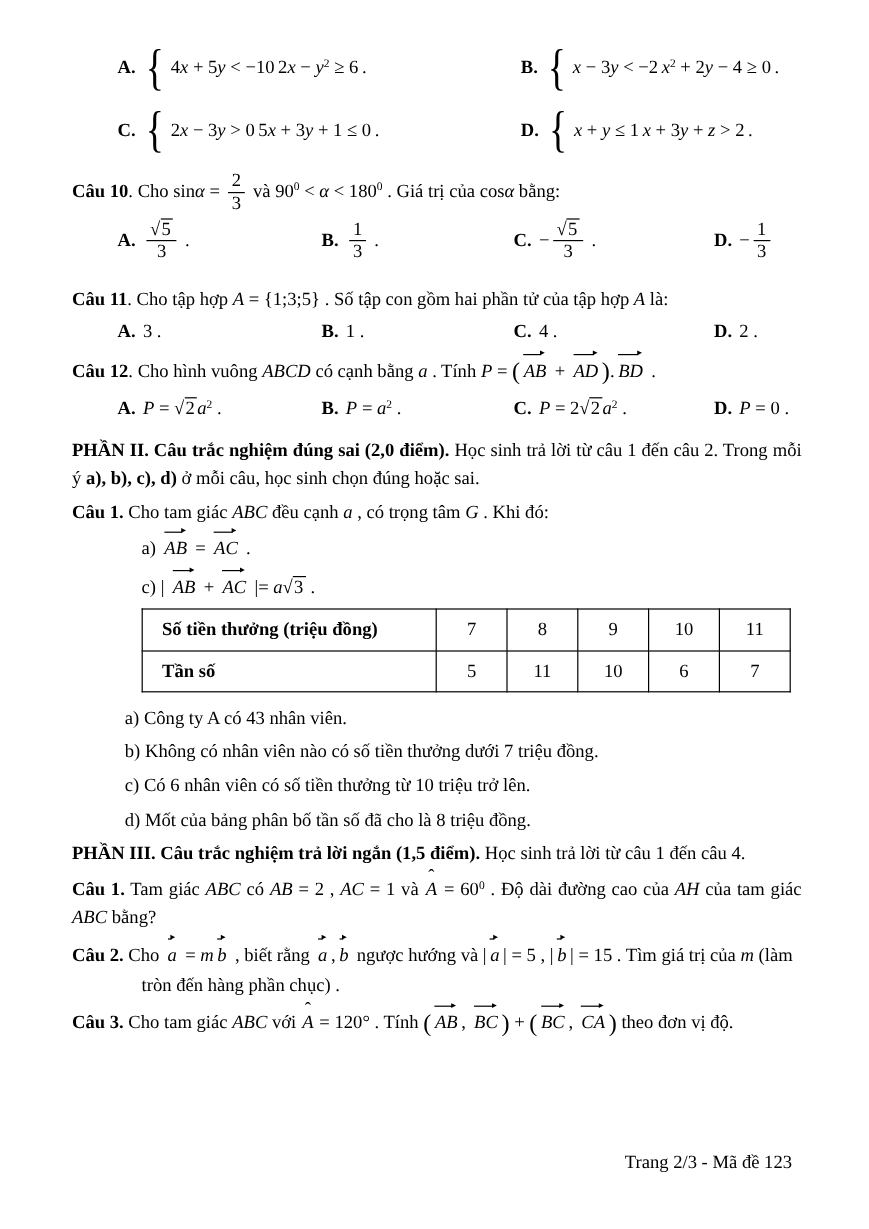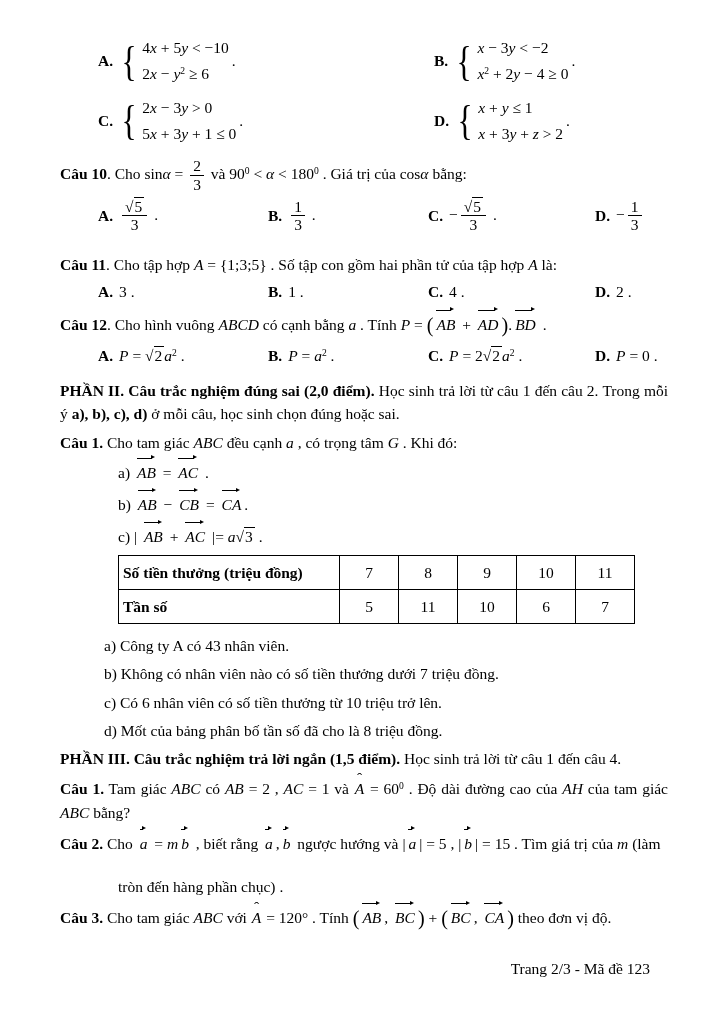--- a/index.html
+++ b/index.html
@@ -32,21 +32,21 @@
   
   .hat{position:relative;display:inline-block;font-style:italic;padding:2px 1px 0 1px;}
   .hat::before{content:'ˆ';position:absolute;top:-0.58em;left:50%;transform:translateX(-50%);font-style:normal;}
 
   
   .sysgrid{display:grid;grid-template-columns:336px auto;row-gap:10px;margin:0 0 12px 38px;}
   .sysopt{display:flex;align-items:center;}
   .sys{display:inline-flex;align-items:center;}
   .sysbrace::before{content:'{';}
   .sysbrace{font-size:42px;font-weight:200;line-height:1;margin-right:3px;transform:scaleX(0.75);}
-  .sysrows{display:inline-flex;flex-direction:column;gap:3px;}
+  .sysrows{display:inline-flex;flex-direction:row;gap:3px;}
   .tail{align-self:center;margin-left:3px;}
 
   
   .optrow{position:relative;margin-bottom:5px;}
   .optrow.h-frac{height:50px;}
   .optrow.h-line{height:25px;}
   .optrow.h-math{height:30px;}
   .opt{position:absolute;top:0;display:inline-flex;align-items:center;white-space:nowrap;}
   .o1{left:38px}.o2{left:208px}.o3{left:368px}.o4{left:535px}
   .optlabel{font-weight:bold;padding-right:6px;}
@@ -54,24 +54,24 @@
   .bp{font-size:1.3em;vertical-align:-0.1em;font-weight:400;}
 
   .stem{margin:3px 0 4px 0;}
   .item{margin:2px 0 6px 58px;}
   .item2{margin:2px 0 5px 44px;}
   .indent2{margin-left:58px;}
 
   
   table.freq{border-collapse:collapse;margin:4px 0 10px 58px;}
   table.freq th,table.freq td{border:1.6px solid #000;}
-  table.freq th{width:212px;text-align:left;padding:5px 4px;font-weight:bold;}
+  table.freq th{width:212px;text-align:left;padding:5px 16px;font-weight:bold;}
   table.freq td{width:54px;text-align:center;padding:5px 2px;}
 
-  .footer{position:absolute;right:74px;bottom:44px;}
+  .footer{position:absolute;right:64px;bottom:44px;}
 </style>
 </head>
 <body>
 
 <div class="page">
 
   <div class="sysgrid">
     <div class="sysopt">
       <span class="optlabel">A.</span>
       <span class="sys">
@@ -190,21 +190,20 @@
     <span class="opt o4">
         <span class="optlabel">D.</span>
         <span><i>P</i> = 0 .</span>
       </span>
   </div>
 
   <p class="just"><b>PHẦN II. Câu trắc nghiệm đúng sai (2,0 điểm).</b> Học sinh trả lời từ câu 1 đến câu 2. Trong mỗi ý <b>a), b), c), d)</b> ở mỗi câu, học sinh chọn đúng hoặc sai.</p>
 
   <p class="stem"><b>Câu 1.</b> Cho tam giác <i>ABC</i> đều cạnh <i>a</i> , có trọng tâm <i>G</i> . Khi đó:</p>
   <p class="item">a) <span class="vec">AB</span> = <span class="vec">AC</span> .</p>
-  <p class="item">b) <span class="vec">AB</span> − <span class="vec">CB</span> = <span class="vec">CA</span>.</p>
   <p class="item">c) | <span class="vec">AB</span> + <span class="vec">AC</span> |= <i>a</i><span class="sqrt">√<span class="rad">3</span></span> .</p>
 
   <table class="freq">
     <tbody>
         <tr>
       <th>Số tiền thưởng (triệu đồng)</th>
       <td>7</td>
       <td>8</td>
       <td>9</td>
       <td>10</td>
@@ -220,18 +219,18 @@
     </tr>
   </tbody>
     </table>
   <p class="item2">a) Công ty A có 43 nhân viên.</p>
   <p class="item2">b) Không có nhân viên nào có số tiền thưởng dưới 7 triệu đồng.</p>
   <p class="item2">c) Có 6 nhân viên có số tiền thưởng từ 10 triệu trở lên.</p>
   <p class="item2">d) Mốt của bảng phân bố tần số đã cho là 8 triệu đồng.</p>
 
   <p class="just"><b>PHẦN III. Câu trắc nghiệm trả lời ngắn (1,5 điểm).</b> Học sinh trả lời từ câu 1 đến câu 4.</p>
   <p class="just"><b>Câu 1.</b> Tam giác <i>ABC</i> có <i>AB</i> = 2 , <i>AC</i> = 1 và <span class="hat">A</span> = 60<sup>0</sup> . Độ dài đường cao của <i>AH</i>  của tam giác <i>ABC</i> bằng?</p>
-  <p class="just" style="margin-bottom:20px;"><b>Câu 2.</b> Cho <span class="vec">a</span> = <i>m</i><span class="vec">b</span> , biết rằng <span class="vec">a</span>,<span class="vec">b</span> ngược hướng và |<span class="vec">a</span>| = 5 , |<span class="vec">b</span>| = 15 . Tìm giá trị của <i>m</i> (làm</p>
+  <p class="just" style="margin-bottom:2px;"><b>Câu 2.</b> Cho <span class="vec">a</span> = <i>m</i><span class="vec">b</span> , biết rằng <span class="vec">a</span>,<span class="vec">b</span> ngược hướng và |<span class="vec">a</span>| = 5 , |<span class="vec">b</span>| = 15 . Tìm giá trị của <i>m</i> (làm</p>
   <p class="indent2">tròn đến hàng phần chục) .</p>
   <p class="just"><b>Câu 3.</b> Cho tam giác  <i>ABC</i> với  <span class="hat">A</span> = 120° . Tính <span class="bp">(</span><span class="vec">AB</span>, <span class="vec">BC</span><span class="bp">)</span> + <span class="bp">(</span><span class="vec">BC</span>, <span class="vec">CA</span><span class="bp">)</span> theo đơn vị độ.</p>
 
   <div class="footer">Trang 2/3 - Mã đề 123</div>
 </div>
 
 </body></html>

